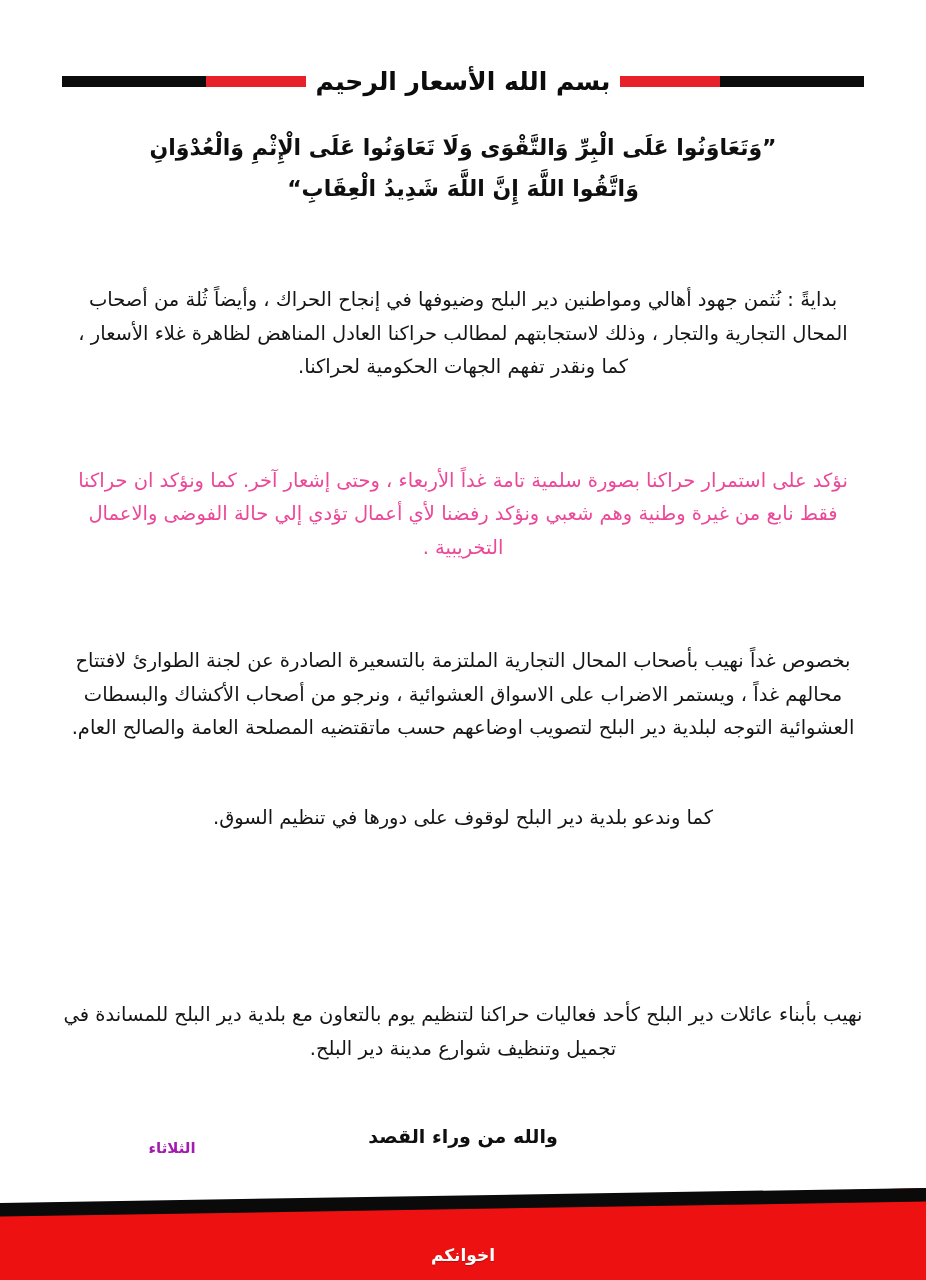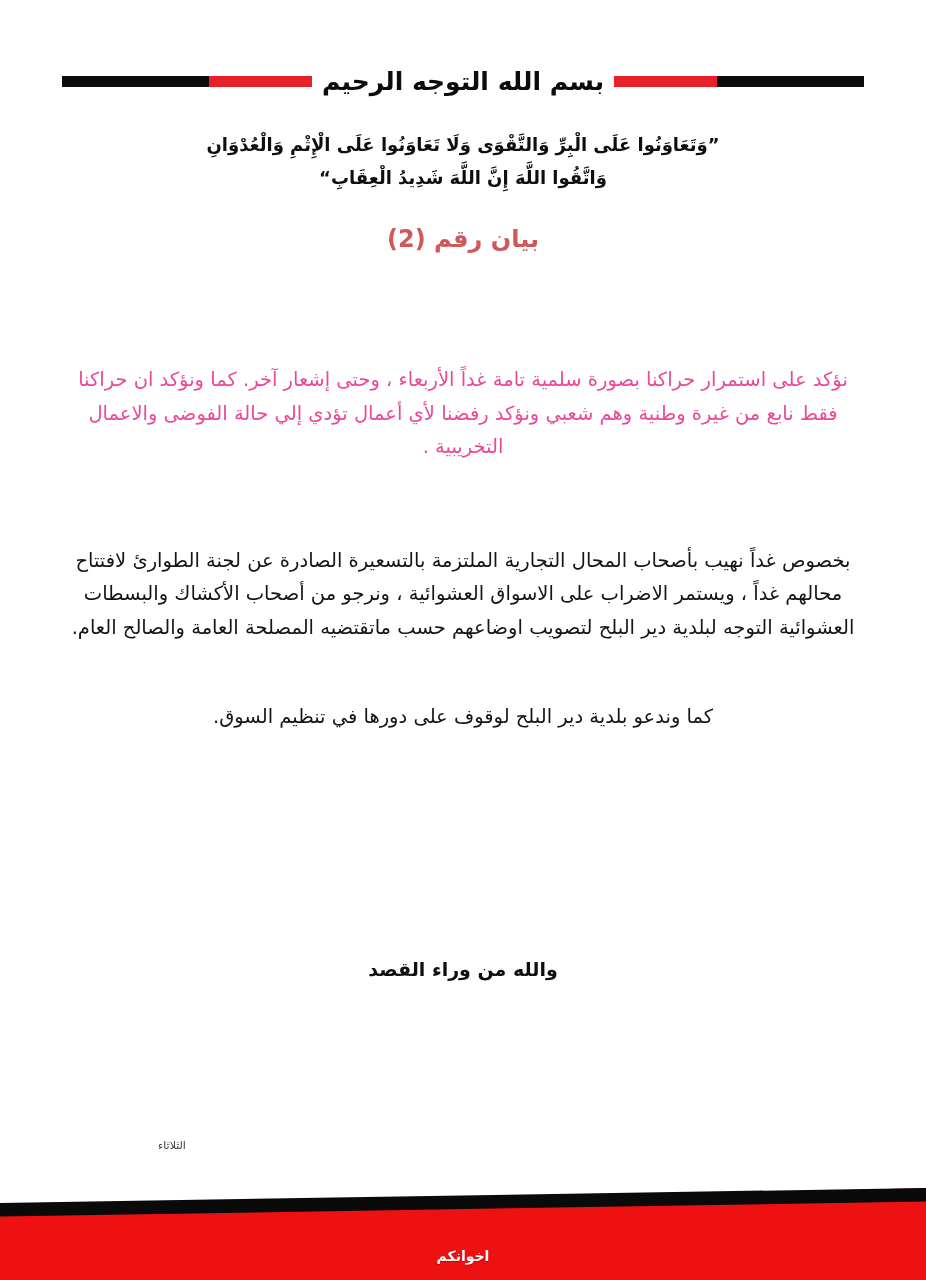--- a/index.html
+++ b/index.html
@@ -61,21 +61,21 @@
     line-height: 1;
   }
 
   
   .verse {
     position: absolute;
     top: 128px;
     left: 70px;
     right: 70px;
     text-align: center;
-    font-size: 18px;
+    font-size: 22px;
     font-weight: 700;
     color: #0f0f0f;
     line-height: 1.85;
   }
 
   
   .statement-no {
     position: absolute;
     top: 224px;
     left: 0;
@@ -116,23 +116,23 @@
     line-height: 1.6;
   }
 
   
   .date-block {
     position: absolute;
     left: 62px;
     top: 1138px;
     width: 220px;
     text-align: center;
-    font-size: 11px;
-    font-weight: 400;
-    color: #404040;
+    font-size: 15px;
+    font-weight: 700;
+    color: #a21caf;
     line-height: 1.42;
   }
   .date-block div { white-space: nowrap; }
 
   
   .footer {
     position: absolute;
     left: 0;
     right: 0;
     bottom: 0;
@@ -154,70 +154,71 @@
     background: #0a0a0a;
     clip-path: polygon(0 44%, 100% 0%, 100% 40%, 0% 84%);
   }
   .footer-text {
     position: absolute;
     left: 0;
     right: 0;
     bottom: 13px;
     text-align: center;
     color: #ffffff;
-    font-size: 14px;
+    font-size: 17px;
     font-weight: 700;
     line-height: 1.42;
     text-shadow: 0 1px 1px rgba(0,0,0,0.25);
   }
 </style>
 </head>
 <body>
 
 <div class="sheet">
 
   <div class="header-band">
     <div class="rule right">
       <span class="seg-black"></span>
       <span class="seg-red"></span>
     </div>
-    <div class="basmala">بسم الله التوجه الرحيم</div>
+    <div class="basmala">بسم الله الأسعار الرحيم</div>
     <div class="rule left">
       <span class="seg-red"></span>
       <span class="seg-black"></span>
     </div>
   </div>
 
   <div class="verse">
     <div>”وَتَعَاوَنُوا عَلَى الْبِرِّ وَالتَّقْوَى وَلَا تَعَاوَنُوا عَلَى الْإِثْمِ وَالْعُدْوَانِ</div>
     <div>وَاتَّقُوا اللَّهَ إِنَّ اللَّهَ شَدِيدُ الْعِقَابِ“</div>
   </div>
 
-  <div class="statement-no">بيان رقم (2)</div>
 
   <div class="body-wrap">
 
+    <p class="para">بدايةً : نُثمن جهود أهالي ومواطنين دير البلح وضيوفها في إنجاح الحراك ، وأيضاً ثُلة من أصحاب المحال التجارية والتجار ، وذلك لاستجابتهم لمطالب حراكنا العادل المناهض لظاهرة غلاء الأسعار ، كما ونقدر تفهم الجهات الحكومية لحراكنا.</p>
 
     <div class="gap-lg"></div>
 
     <p class="para red">نؤكد على استمرار حراكنا بصورة سلمية تامة غداً الأربعاء ، وحتى إشعار آخر. كما ونؤكد ان حراكنا فقط نابع من غيرة وطنية وهم شعبي ونؤكد رفضنا لأي أعمال تؤدي إلي حالة الفوضى والاعمال التخريبية .</p>
 
     <div class="gap-lg"></div>
 
     <p class="para">بخصوص غداً نهيب بأصحاب المحال التجارية الملتزمة بالتسعيرة الصادرة عن لجنة الطوارئ لافتتاح محالهم غداً ، ويستمر الاضراب على الاسواق العشوائية ، ونرجو من أصحاب الأكشاك والبسطات العشوائية التوجه لبلدية دير البلح لتصويب اوضاعهم حسب ماتقتضيه المصلحة العامة والصالح العام.</p>
 
     <div class="gap-md"></div>
 
     <p class="para">كما وندعو بلدية دير البلح لوقوف على دورها في تنظيم السوق.</p>
 
     <div class="gap-md"></div>
 
 
     <div class="gap-xl"></div>
 
+    <p class="para">نهيب بأبناء عائلات دير البلح كأحد فعاليات حراكنا لتنظيم يوم بالتعاون مع بلدية دير البلح للمساندة في تجميل وتنظيف شوارع مدينة دير البلح.</p>
 
     <div class="gap-md"></div>
 
     <div class="closing">والله من وراء القصد</div>
   </div>
 
   <div class="date-block">
     <div>الثلاثاء</div>
   </div>
 

